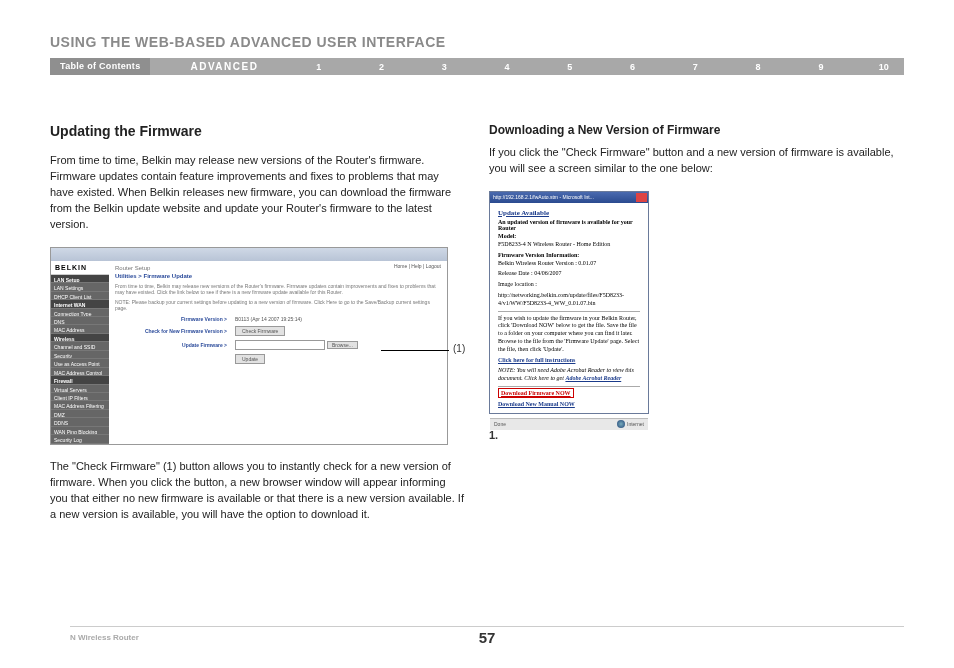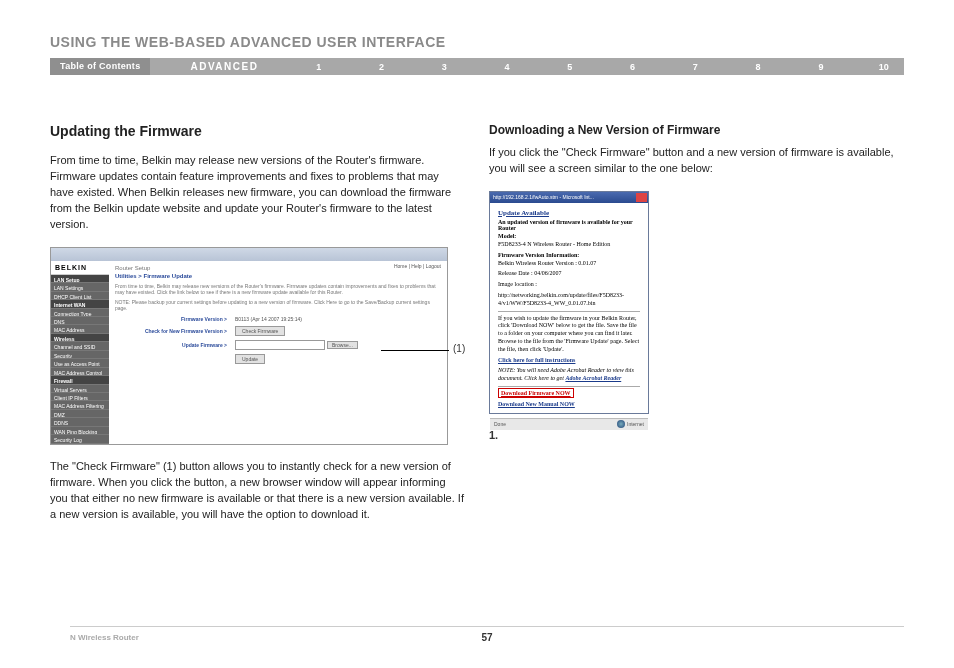--- a/index.html
+++ b/index.html
@@ -55,21 +55,21 @@
 .s2-hr { border-top: 1px solid #aaa; margin: 3px 0; }
 .s2-status { height: 12px; background: #e8e8e8; border-top: 1px solid #bbb; display: flex; align-items: center; font-size: 5px; color: #555; padding: 0 4px; }
 .s2-status-spacer { flex: 1; }
 .s2-globe { width: 8px; height: 8px; border-radius: 50%; background: radial-gradient(#7ab, #247); margin-right: 2px; }
 
 .step { display: flex; gap: 12px; font-size: 11px; line-height: 1.45; }
 .step-num { font-weight: bold; }
 
 .footer { position: absolute; bottom: 26px; left: 62px; right: 50px; display: flex; align-items: center; border-top: 1px solid #ccc; padding-top: 6px; margin-left: 8px; }
 .footer-product { font-size: 8px; color: #aaa; font-weight: bold; }
-.footer-page { position: absolute; left: 50%; transform: translateX(-50%); font-size: 10px; font-weight: bold; }
+.footer-page { position: absolute; left: 50%; transform: translateX(-50%); font-size: 15px; font-weight: bold; }
 </style>
 </head>
 <body>
 
 <div class="page">
   <div class="chapter-title">USING THE WEB-BASED ADVANCED USER INTERFACE</div>
 
   <div class="nav-bar">
     <div class="nav-toc">Table of Contents</div>
     <div class="nav-sections">ADVANCED</div>

